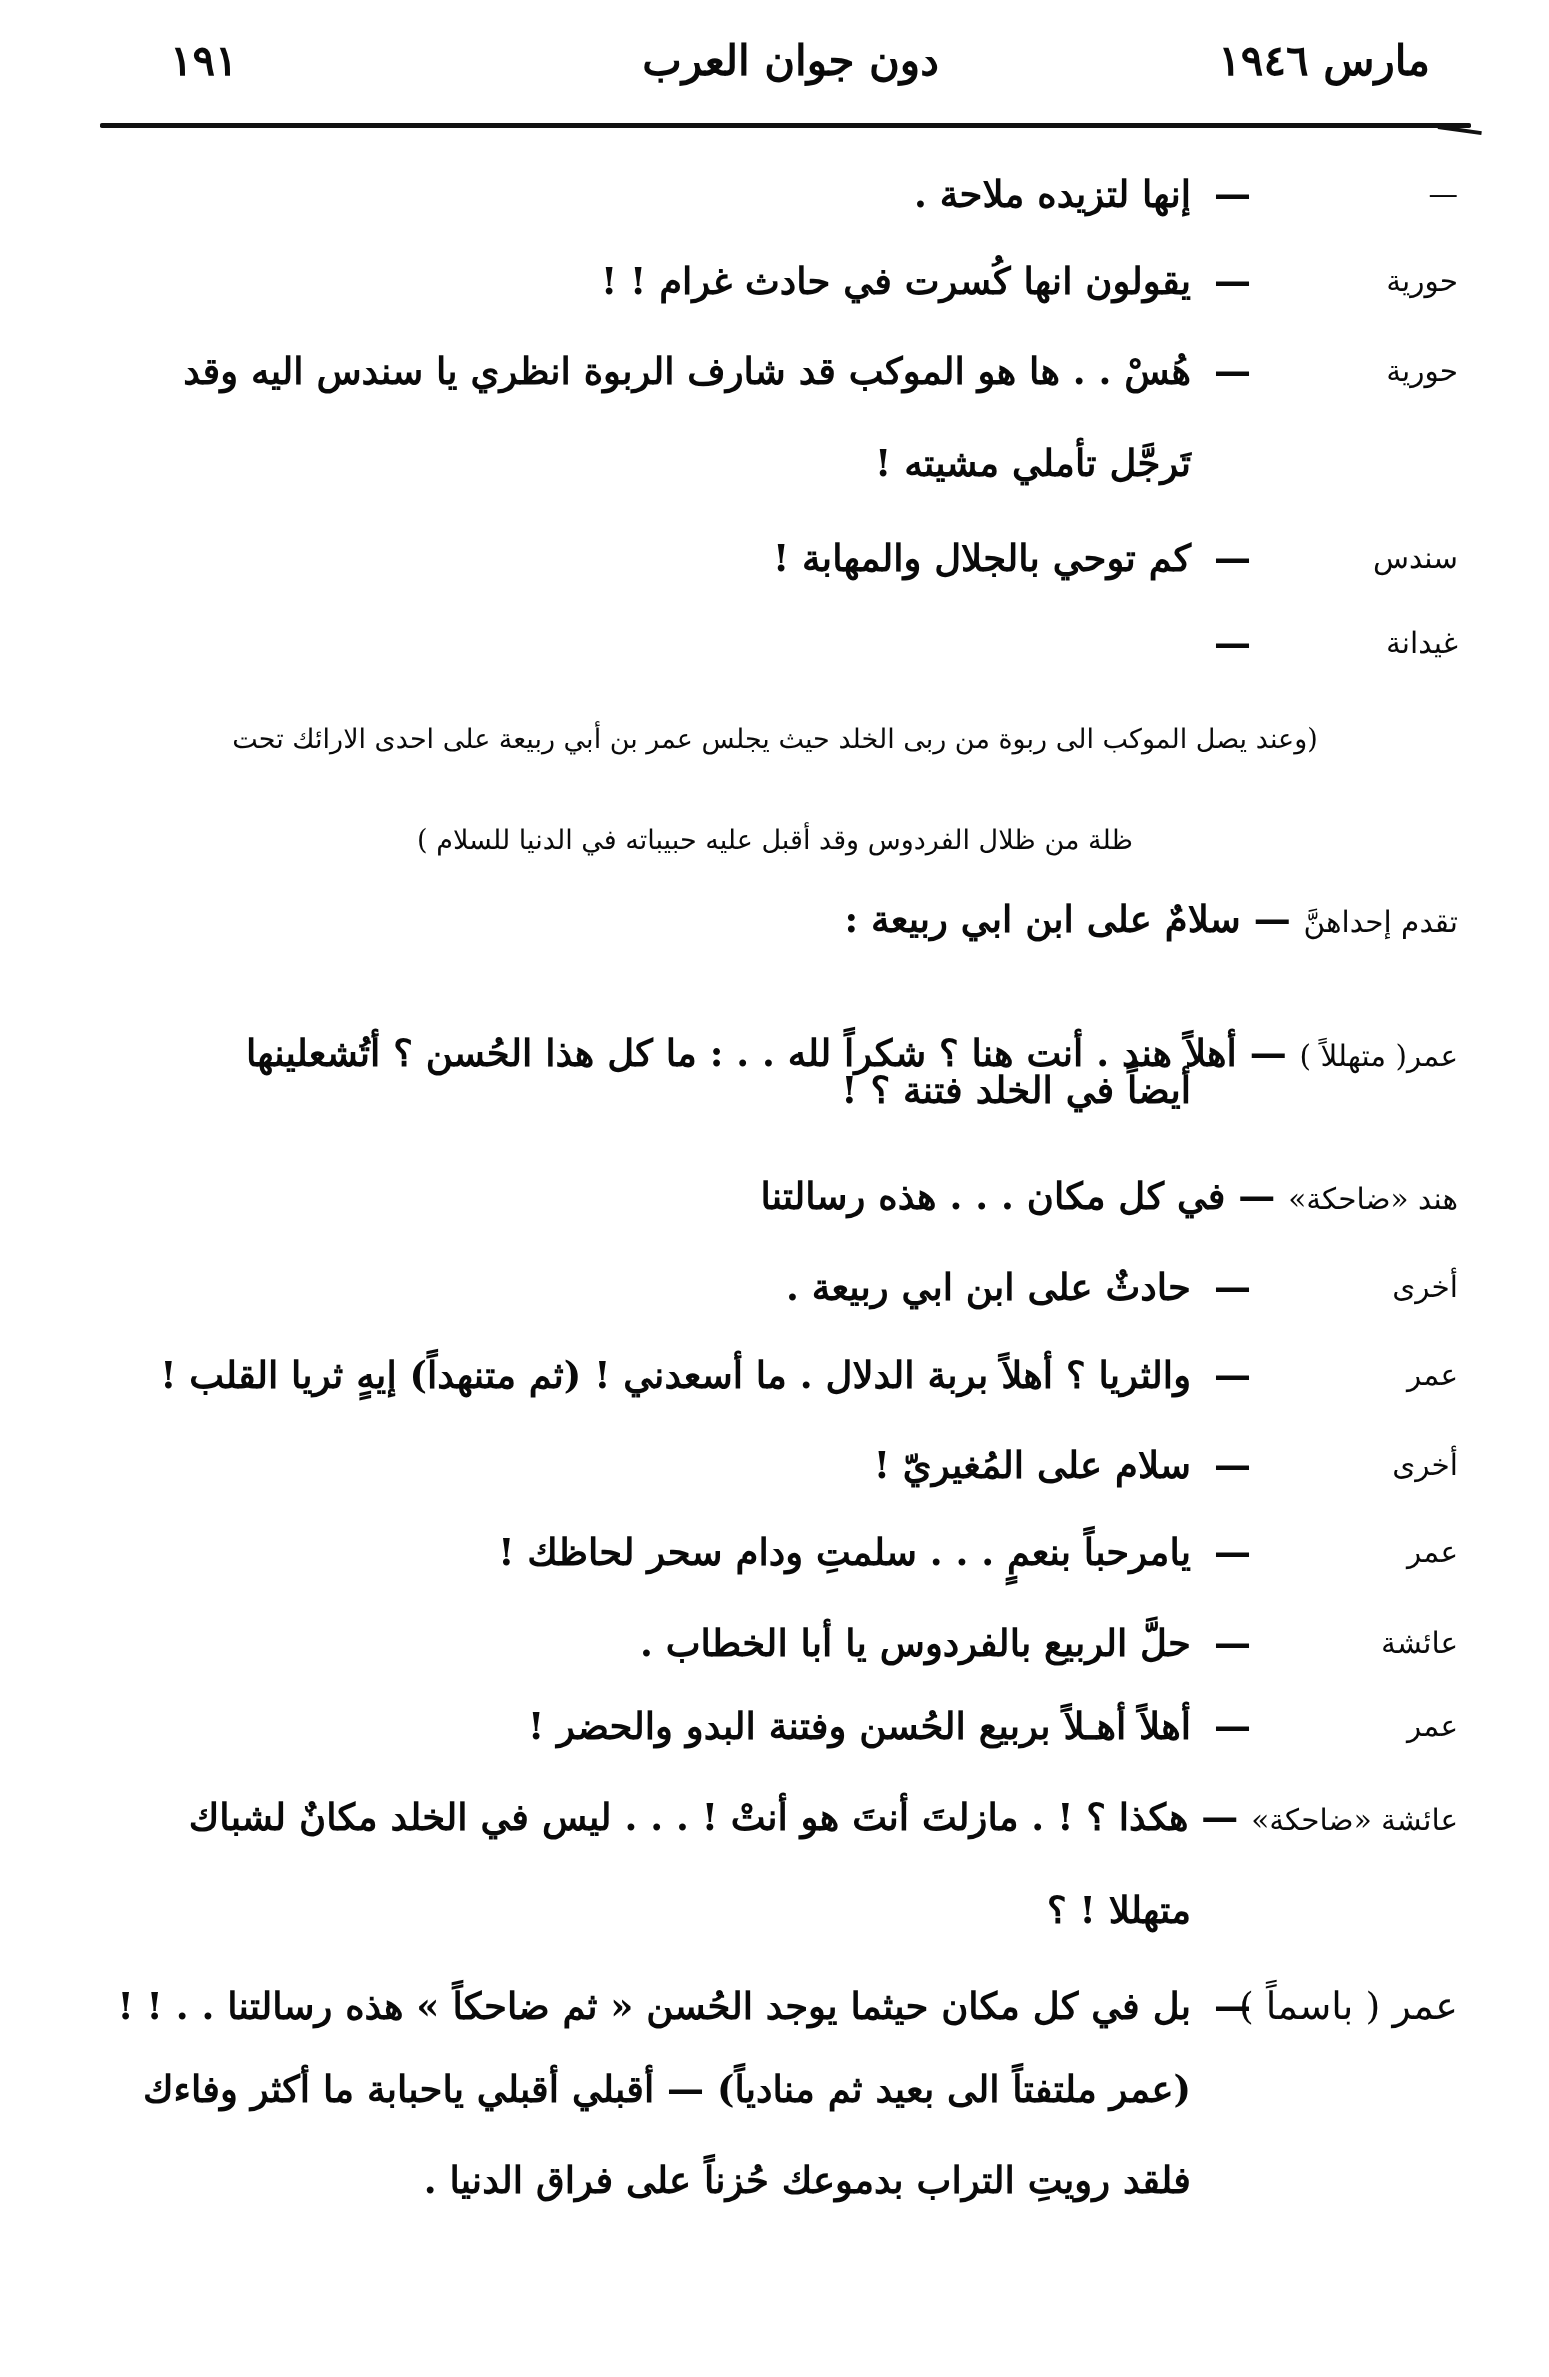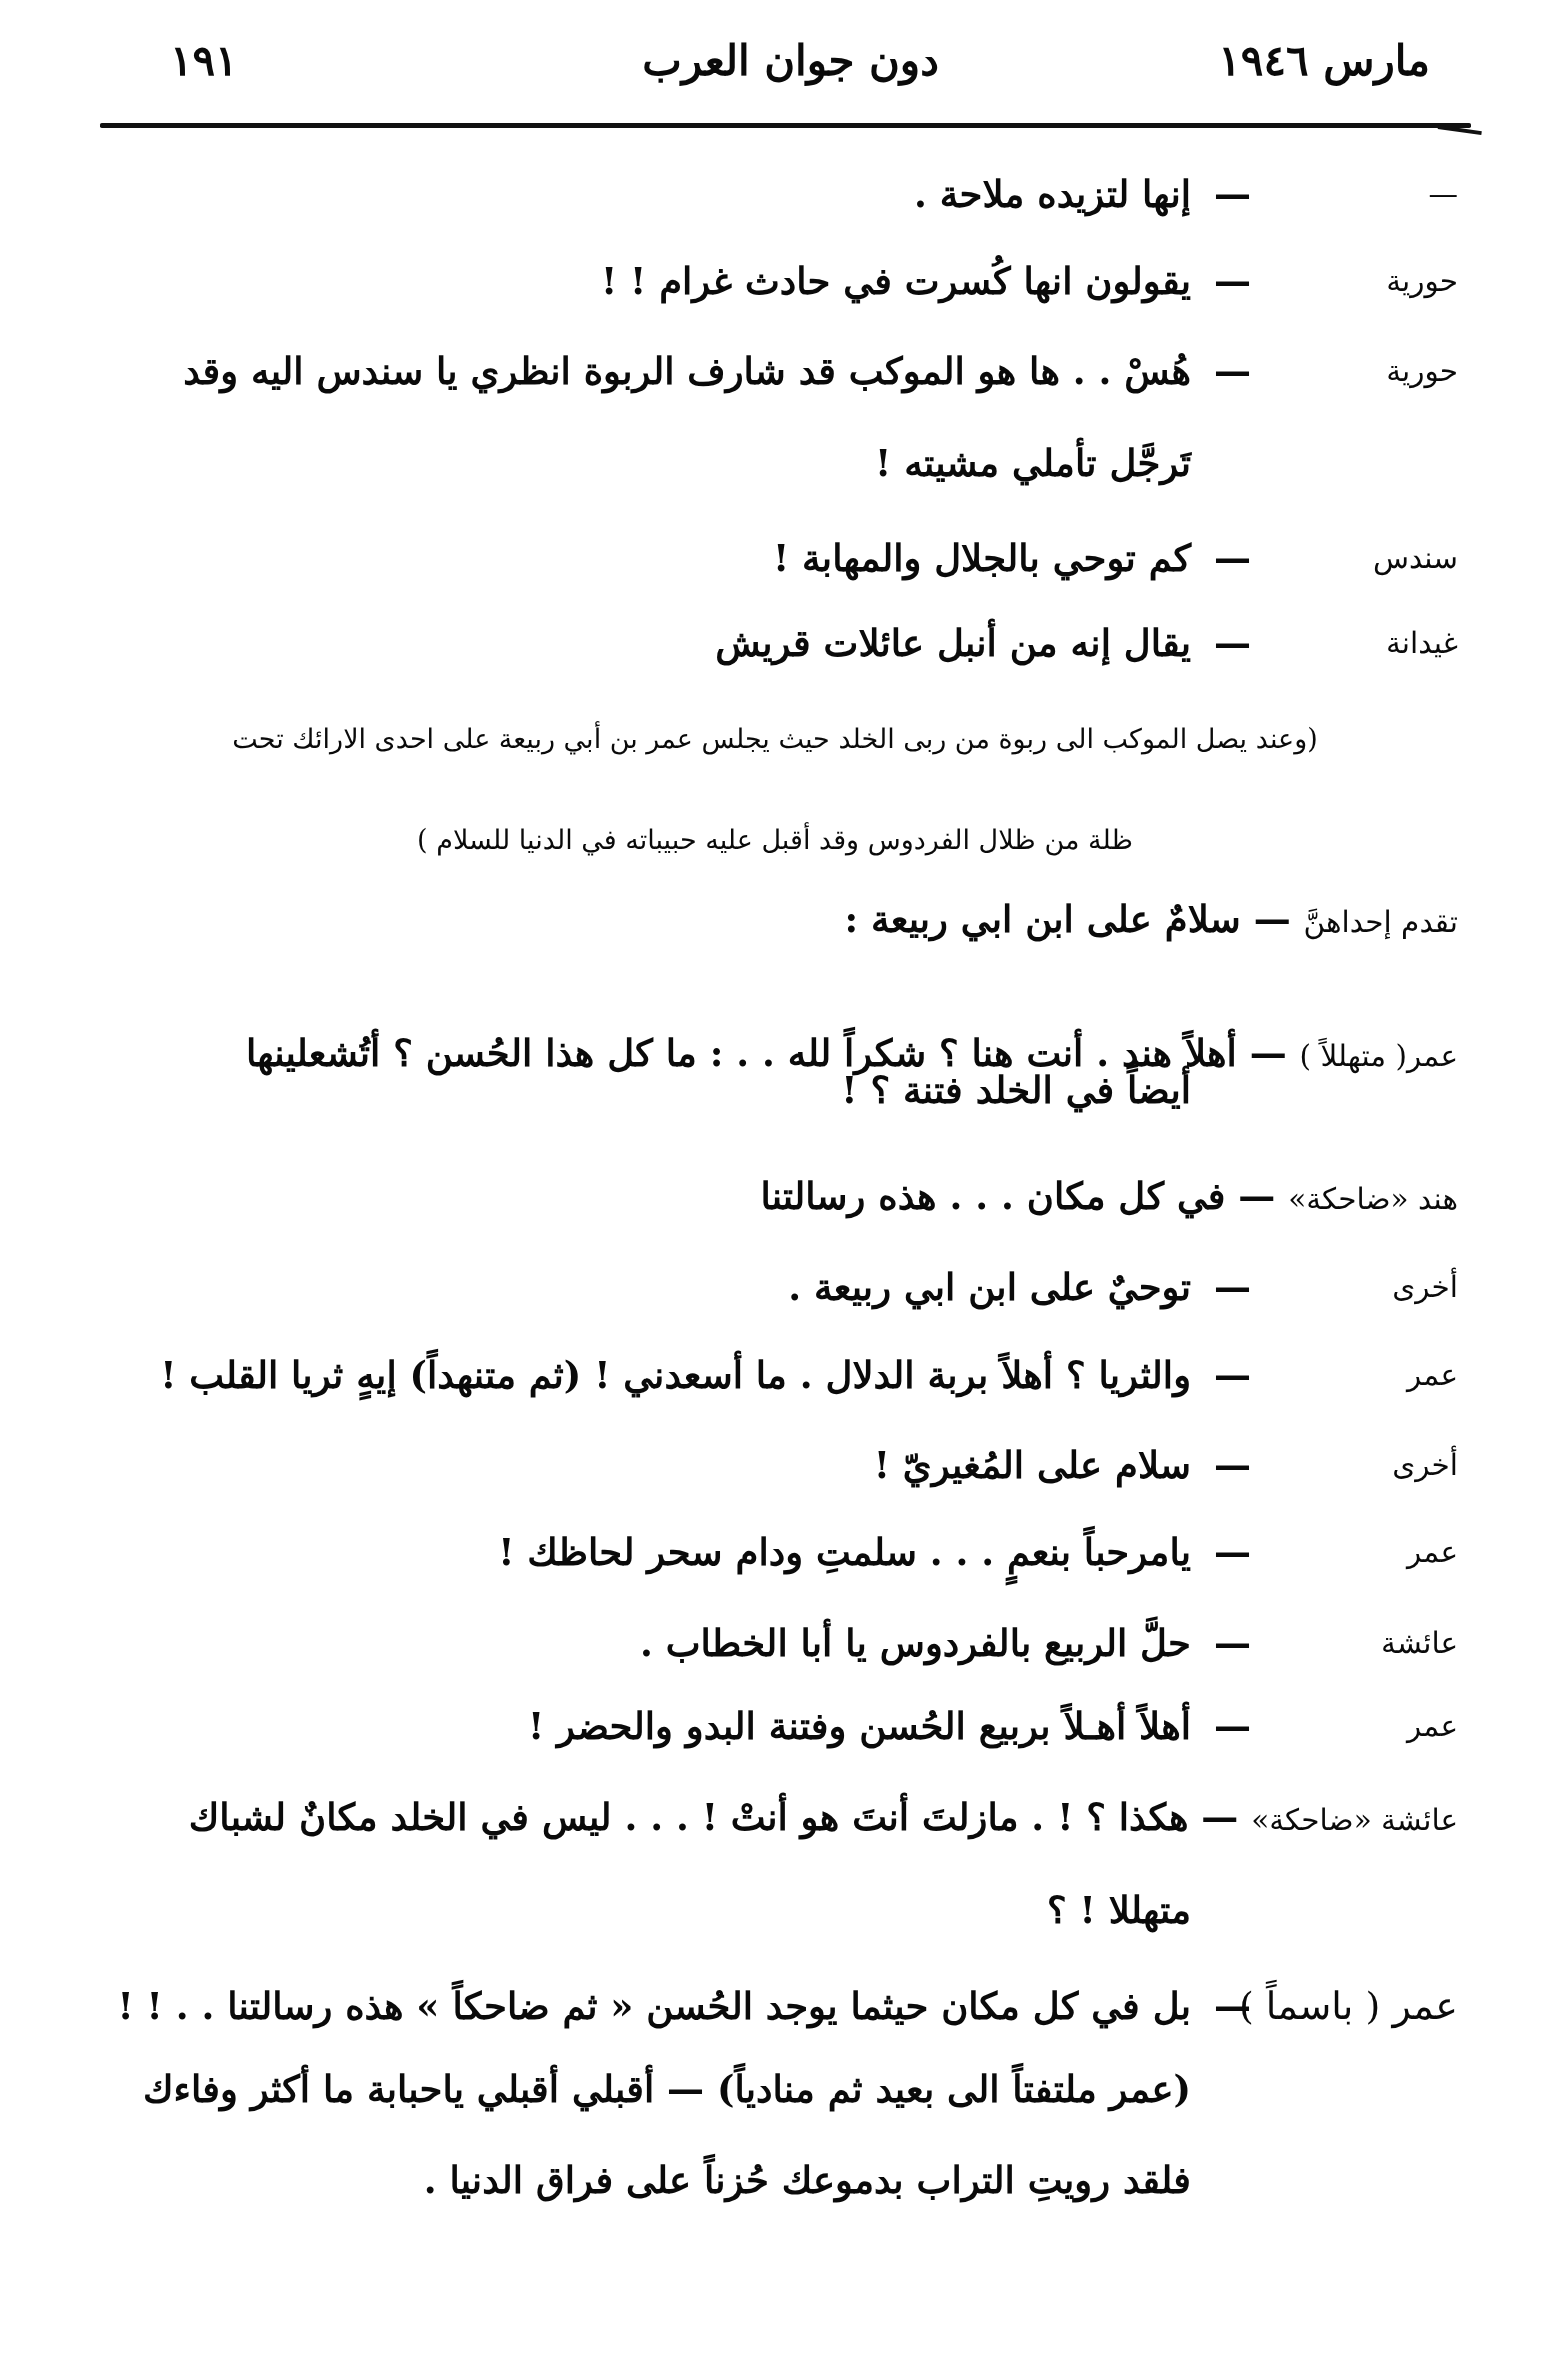--- a/index.html
+++ b/index.html
@@ -75,21 +75,20 @@
 
   <div class="line" style="top:521px">
     <span class="speaker">سندس</span>
     <span class="dash">—</span>
     <span class="speech">كم توحي بالجلال والمهابة !</span>
   </div>
 
   <div class="line" style="top:606px">
     <span class="speaker">غيدانة</span>
     <span class="dash">—</span>
-    <span class="speech">يقال إنه من أنبل عائلات قريش</span>
   </div>
 
   <div class="stage" style="top:711px">(وعند يصل الموكب الى ربوة من ربى الخلد حيث يجلس عمر بن أبي ربيعة على احدى الارائك تحت</div>
   <div class="stage" style="top:812px">ظلة من ظلال الفردوس وقد أقبل عليه حبيباته في الدنيا للسلام )</div>
 
   <div class="line" style="top:882px">
     <span class="speech inline">
       <span class="speaker-text">تقدم إحداهنَّ</span>
       <span>—</span>
       <span class="speech-text">سلامٌ على ابن ابي ربيعة :</span>
@@ -111,21 +110,21 @@
     <span class="speech inline">
       <span class="speaker-text">هند «ضاحكة»</span>
       <span>—</span>
       <span class="speech-text">في كل مكان . . . هذه رسالتنا</span>
     </span>
   </div>
 
   <div class="line" style="top:1250px">
     <span class="speaker">أخرى</span>
     <span class="dash">—</span>
-    <span class="speech">توحيٌ على ابن ابي ربيعة .</span>
+    <span class="speech">حادثٌ على ابن ابي ربيعة .</span>
   </div>
 
   <div class="line" style="top:1338px">
     <span class="speaker">عمر</span>
     <span class="dash">—</span>
     <span class="speech">والثريا ؟ أهلاً بربة الدلال . ما أسعدني ! (ثم متنهداً) إيهٍ ثريا القلب !</span>
   </div>
 
   <div class="line" style="top:1428px">
     <span class="speaker">أخرى</span>

